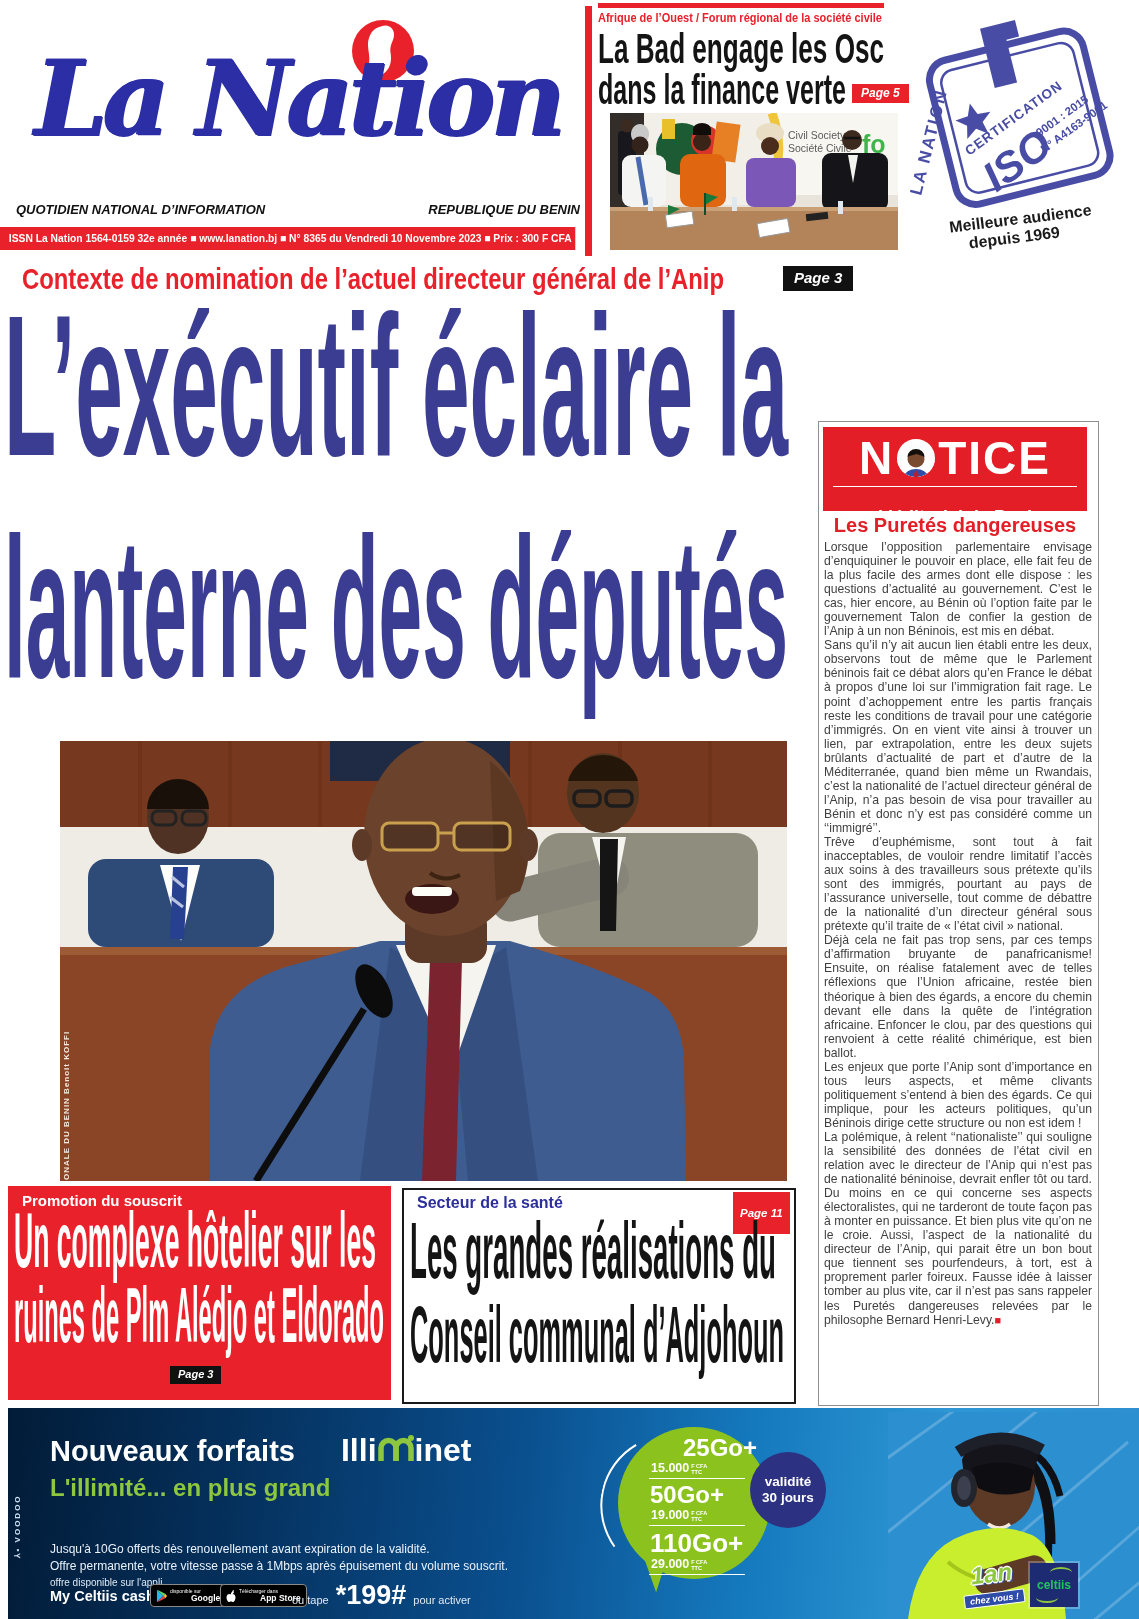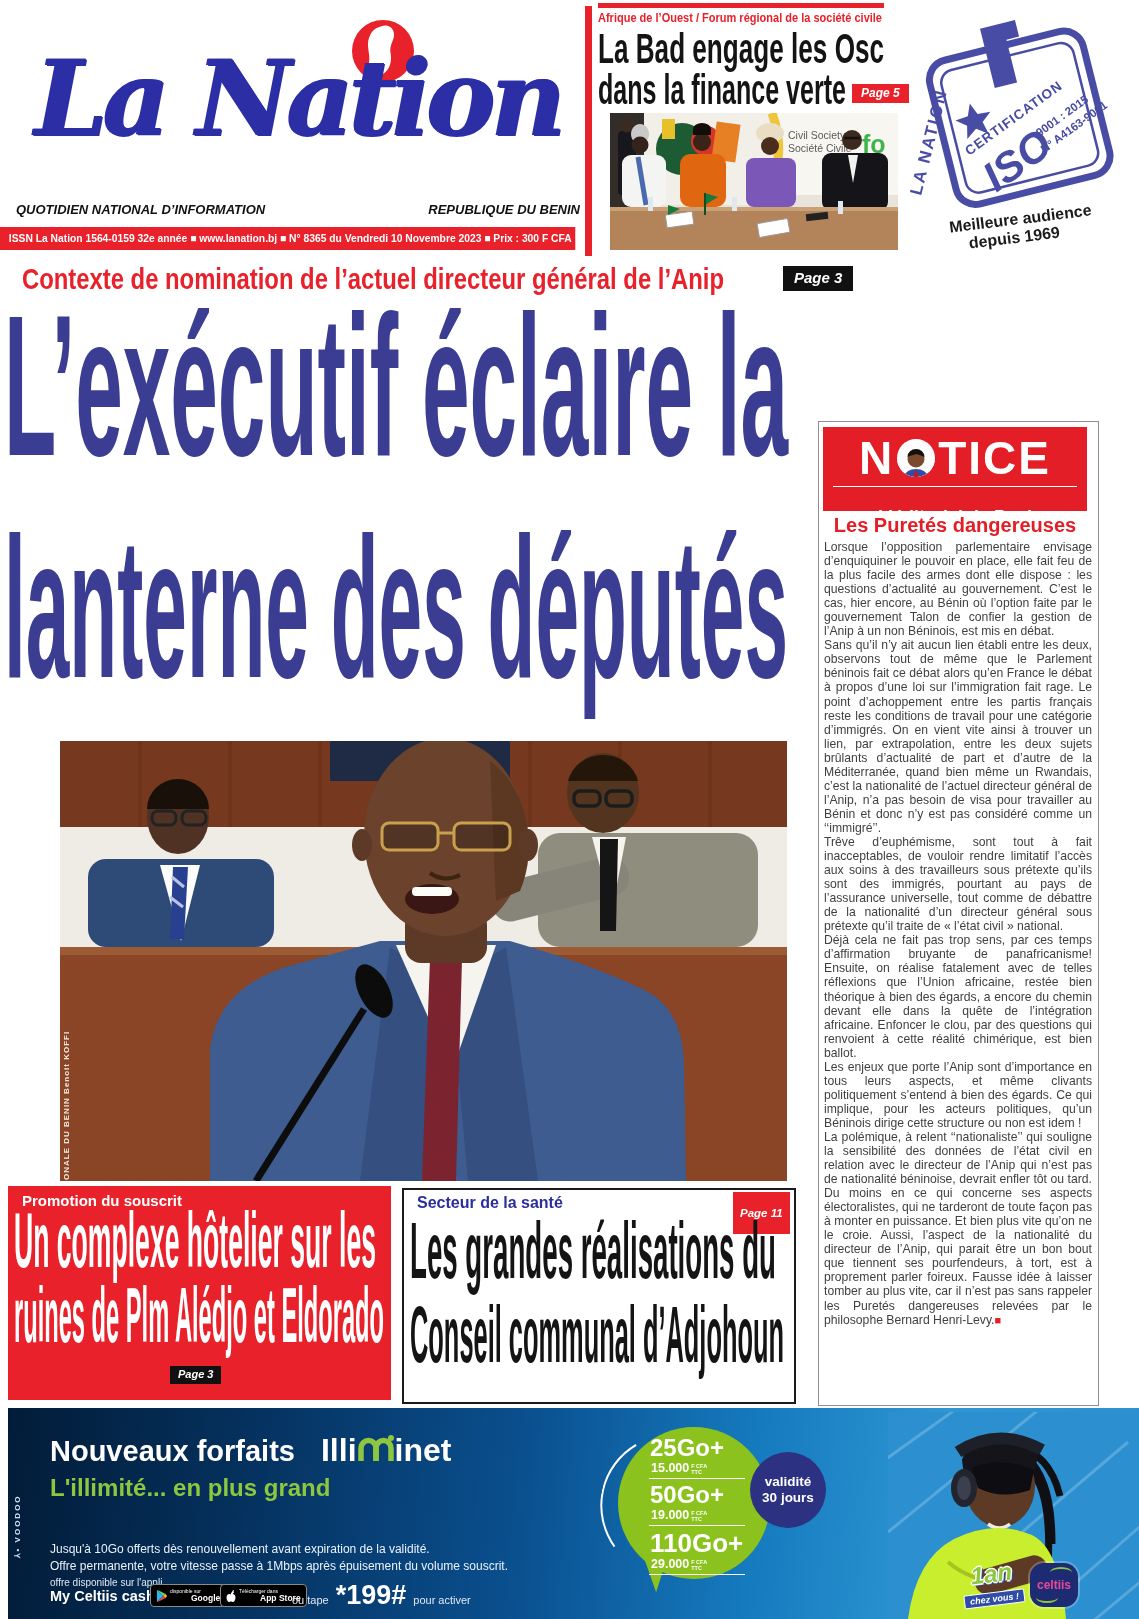--- a/index.html
+++ b/index.html
@@ -46,21 +46,21 @@
   .health-box{left:402px;top:1188px;width:390px;height:212px;background:#fff;border:2px solid #1a1a1a;}
   .health-kicker{left:417px;top:1194px;font-size:16px;font-weight:800;color:#2b2e9c;}
   .health-badge{left:733px;top:1192px;font-size:11.5px;padding:14px 7px;}
   
   .ad{left:8px;top:1408px;width:1131px;height:211px;
     background:linear-gradient(95deg,#021c38 0%,#05305c 20%,#0a4f8e 45%,#1579bd 65%,#2e97d4 82%,#2e8fd0 100%);}
   .voodoo{left:12px;top:1478px;height:80px;writing-mode:vertical-rl;transform:rotate(180deg);
     font-size:8px;letter-spacing:2px;color:#cfe3f5;font-weight:bold;}
   .ad-title{left:50px;top:1432px;display:flex;align-items:baseline;gap:26px;color:#fff;
     font-weight:800;font-size:29px;white-space:nowrap;}
-  .ad-brand{font-size:32px;display:inline-flex;align-items:baseline;}
+  .ad-brand{font-size:32px;display:inline-flex;align-items:baseline;margin-left:20px;}
   .ad-slogan{left:50px;top:1474px;font-size:24px;font-weight:800;color:#8dc63f;white-space:nowrap;}
   .ad-note{left:50px;top:1541px;font-size:12px;color:#eaf2fb;line-height:16.5px;white-space:nowrap;}
   .ad-app1{left:50px;top:1577px;font-size:10px;color:#dfe9f5;}
   .ad-app2{left:50px;top:1588px;font-size:14.5px;font-weight:800;color:#fff;}
   .store-badge{top:1584px;height:21px;background:#000;border:1px solid #8a8a8a;border-radius:4px;
     display:flex;align-items:center;gap:3px;padding:0 5px;color:#fff;}
   .store-badge .col{display:flex;flex-direction:column;line-height:1;}
   .store-badge .t{font-size:5px;}
   .store-badge .b{font-size:8.5px;font-weight:bold;margin-left:21px;}
   .ussd{left:292px;top:1580px;display:flex;align-items:baseline;gap:7px;color:#dfe9f5;font-size:11px;white-space:nowrap;}
@@ -75,22 +75,22 @@
   .offer-price .units{display:flex;flex-direction:column;font-size:5.5px;line-height:6px;font-weight:bold;padding-top:2px;}
   .offer-line{left:649px;width:96px;border-bottom:1.6px solid #fff;height:0;}
   .validity{left:750px;top:1452px;width:76px;height:76px;border-radius:50%;background:#2c3181;
     color:#fff;font-weight:800;font-size:13.5px;text-align:center;line-height:16px;
     display:flex;flex-direction:column;justify-content:center;}
   .sticker-1an{left:962px;top:1560px;transform:rotate(-7deg);text-align:center;}
   .sticker-1an .big{font-size:24px;font-weight:900;font-style:italic;color:#8dc63f;
     text-shadow:-1.5px 0 #fff,1.5px 0 #fff,0 -1.5px #fff,0 1.5px #fff,2px 2px 0 #2f4da8;}
   .sticker-1an .small{display:inline-block;background:#2f4da8;color:#fff;font-size:9px;
     font-weight:800;font-style:italic;padding:1px 5px;border-radius:2px;border:1px solid #fff;}
-  .celtiis{left:1030px;top:1563px;width:48px;height:44px;background:#1c2b72;border-radius:14px;
-    color:#ec4899;font-weight:800;font-size:12px;display:flex;align-items:center;justify-content:center;
+  .celtiis{left:1030px;top:1563px;width:48px;height:44px;background:#1c2b72;border-radius:0;
+    color:#22c55e;font-weight:800;font-size:12px;display:flex;align-items:center;justify-content:center;
     box-shadow:0 0 0 2px rgba(255,255,255,.25);}
   .celtiis:before{content:"";position:absolute;top:4px;right:6px;width:22px;height:9px;
     border-top:2.5px solid #8dc63f;border-radius:50%;}
   .celtiis:after{content:"";position:absolute;bottom:4px;left:6px;width:22px;height:9px;
     border-bottom:2.5px solid #8dc63f;border-radius:50%;}
   .photo-credit{left:62px;top:940px;height:240px;writing-mode:vertical-rl;transform:rotate(180deg);
     font-size:8px;font-weight:bold;letter-spacing:1px;color:#f4e9df;}
   svg text{font-family:"Liberation Sans",sans-serif;}
 </style>
 </head>
@@ -341,21 +341,21 @@
       </span>
   </div>
   <div class="abs ussd">
     <span>ou tape</span>
     <b>*199#</b>
     <span>pour activer</span>
   </div>
 
   <div class="abs bubble-arc"></div>
   <div class="abs bubble"></div>
-  <div class="abs offer-size" style="top:1434px;">25Go+</div>
+  <div class="abs offer-size" style="top:1434px;margin-left:33px;">25Go+</div>
   <div class="abs offer-price" style="top:1461px;">
     <span>15.000</span>
     <span class="units">
         <span>F CFA</span>
         <span>TTC</span>
       </span>
   </div>
   <div class="abs offer-line" style="top:1478px;"></div>
   <div class="abs offer-size" style="top:1481px;">50Go+</div>
   <div class="abs offer-price" style="top:1508px;">

